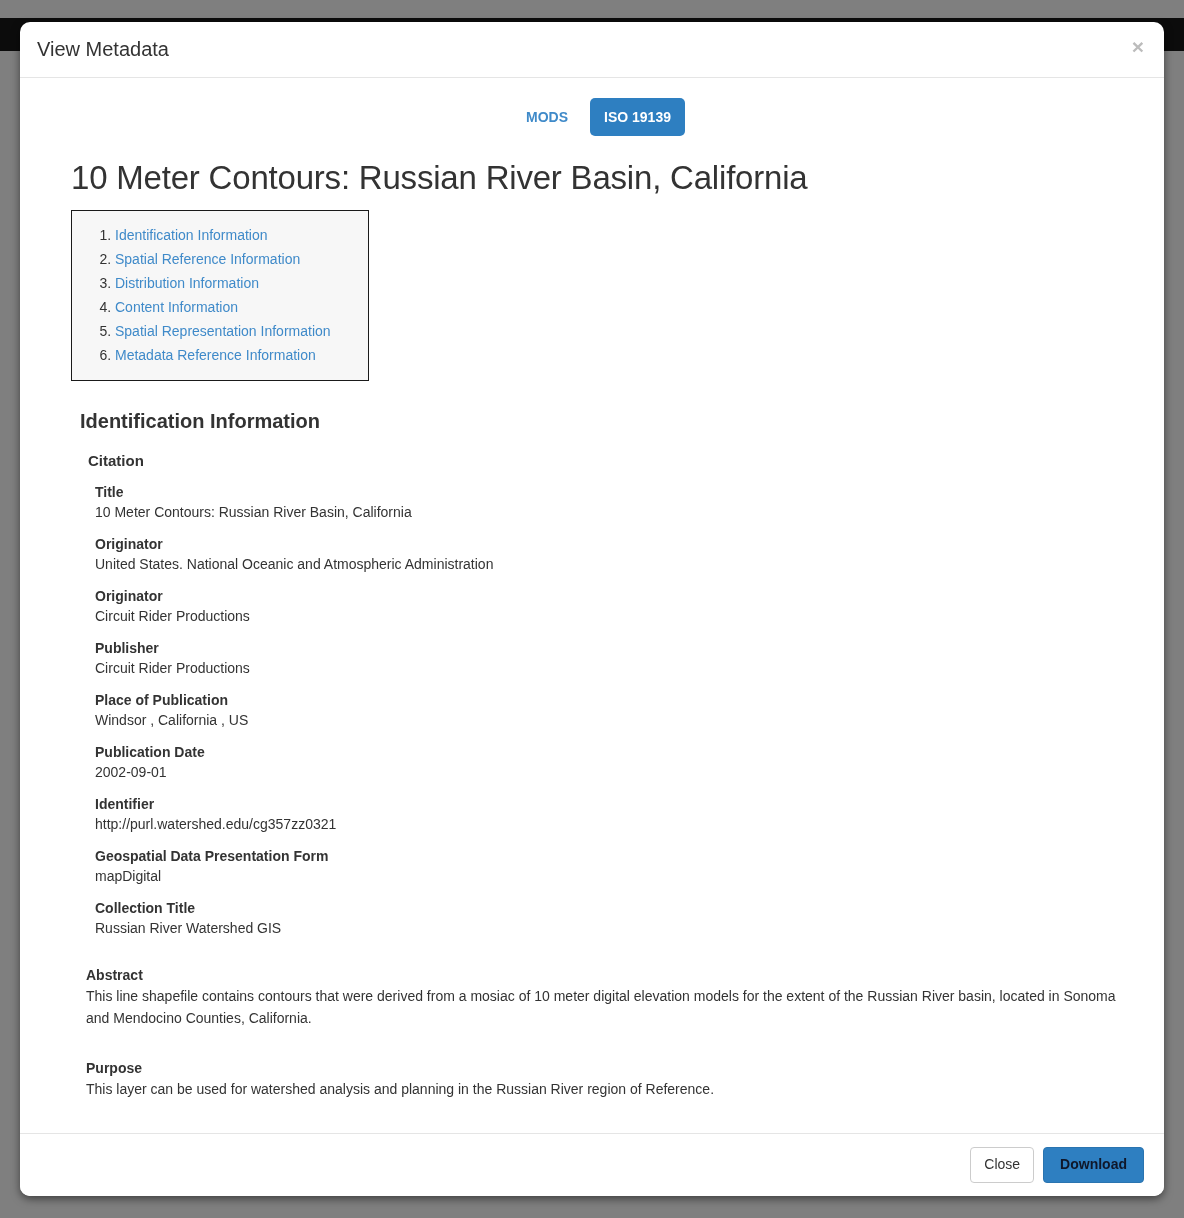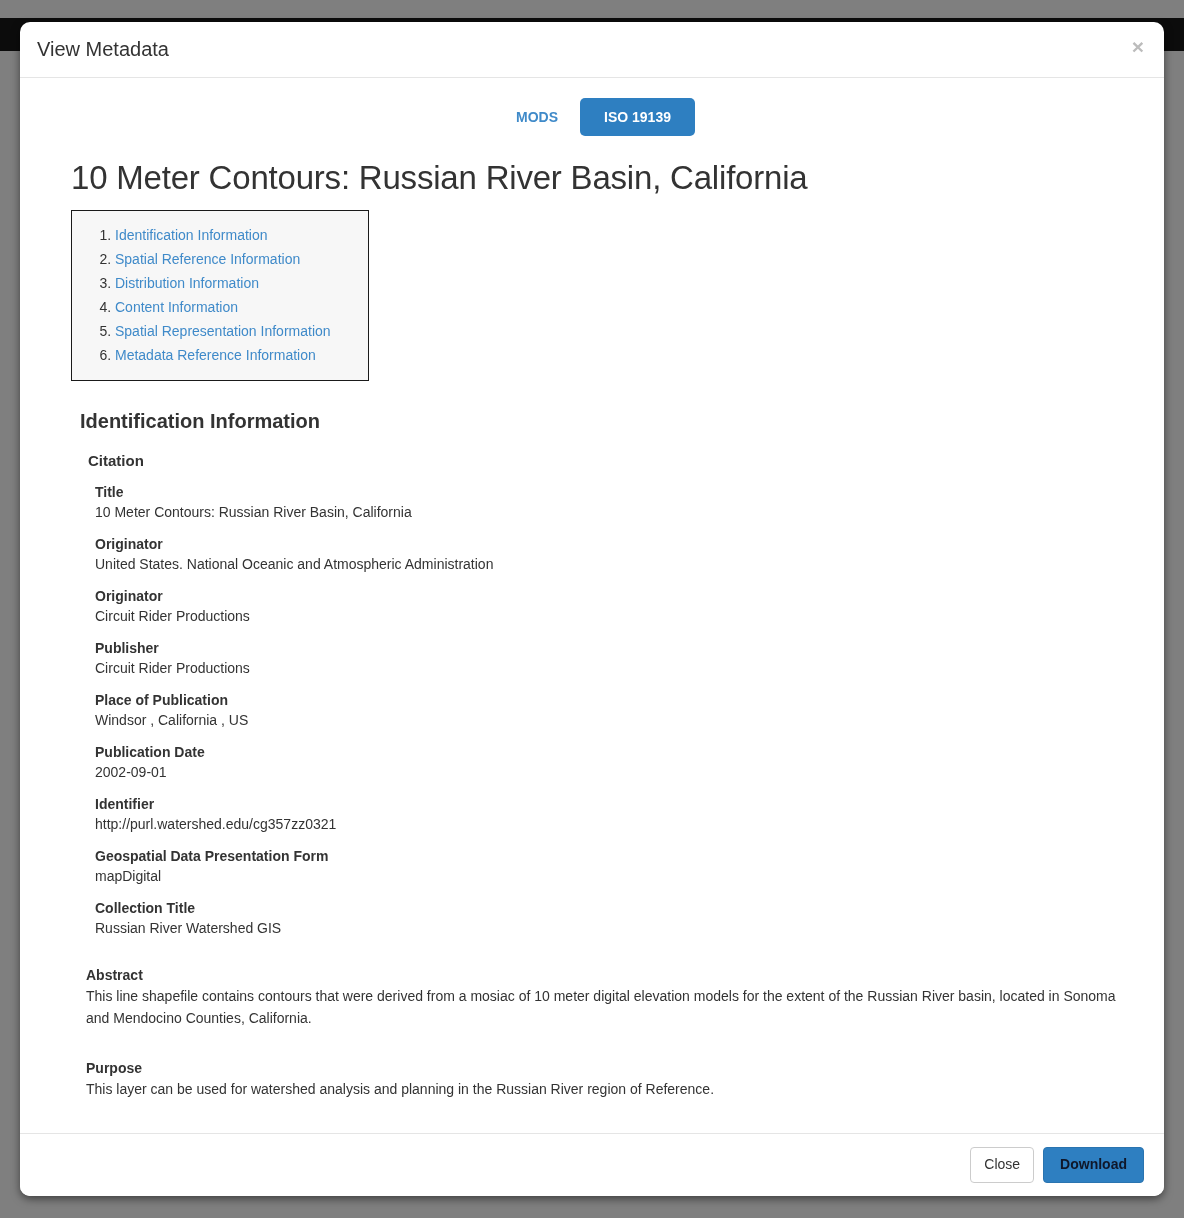--- a/index.html
+++ b/index.html
@@ -58,21 +58,21 @@
   }
 
   
   .tabs-row { display: flex; justify-content: center; align-items: center; margin-top: 2px; }
   .tab-mods {
     color: #3f8ac9; font-size: 14px; font-weight: bold;
     text-decoration: none; padding: 10px 16px; border-radius: 4px;
   }
   .tab-iso {
     background: #2e7fc1; color: #fff; font-size: 14px; font-weight: bold;
-    text-decoration: none; padding: 11px 24px; border-radius: 5px;
+    text-decoration: none; padding: 11px 14px; border-radius: 5px;
     margin-left: 6px;
   }
 
   
   .doc-title {
     font-size: 33px; font-weight: 500; color: #333;
     margin: 23px 0 13px 0; letter-spacing: -0.2px;
   }
 
   

